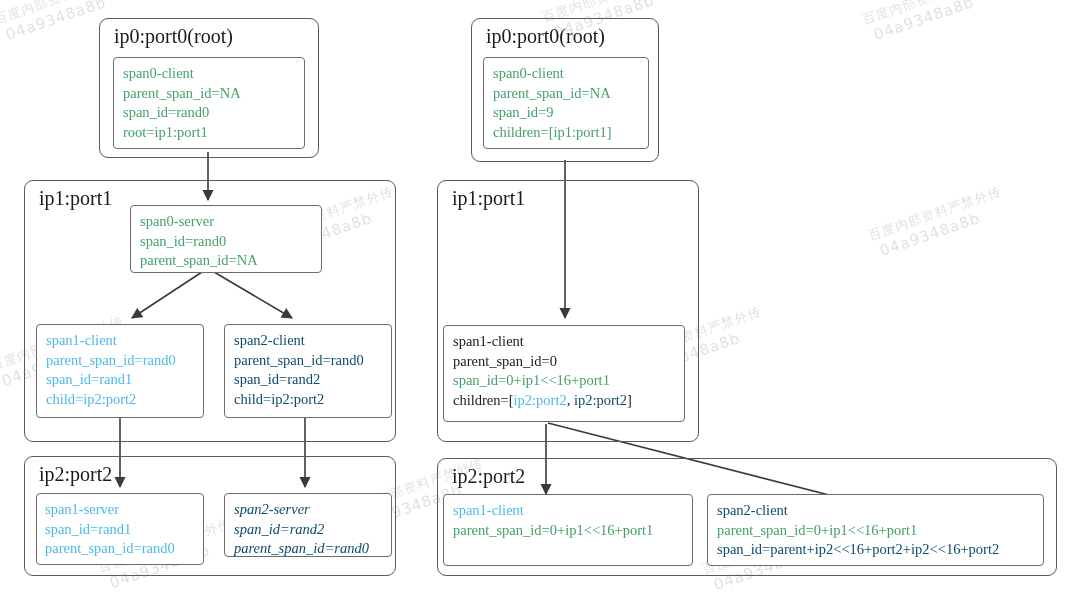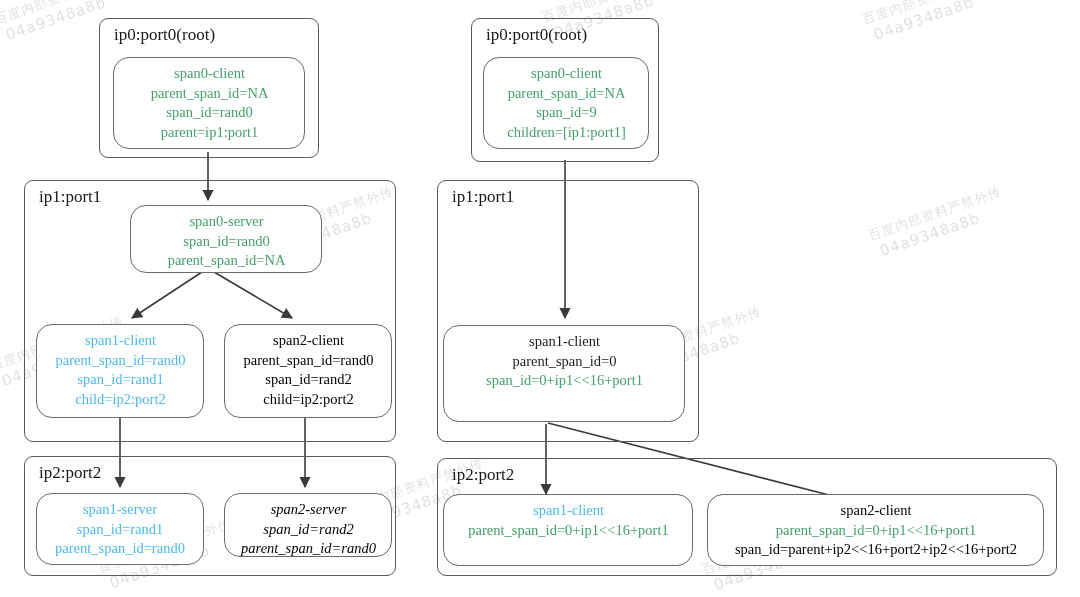--- a/index.html
+++ b/index.html
@@ -38,44 +38,43 @@
     position: absolute;
     border: 1.4px solid #5a5a5a;
     border-radius: 9px;
     background: transparent;
     box-sizing: border-box;
   }
   .host > .host-label {
     position: absolute;
     left: 14px;
     top: 6px;
-    font-size: 17px;
+    font-size: 20px;
     color: #1a1a1a;
     white-space: nowrap;
   }
 
   
   .span-box {
     position: absolute;
     border: 1.3px solid #6b6b6b;
-    border-radius: 16px;
+    border-radius: 4px;
     background: #ffffff;
     box-sizing: border-box;
     padding: 6px 8px 5px 9px;
-    text-align: center;
   }
   .span-box .ln {
     display: block;
     font-size: 14.5px;
     line-height: 19.5px;
     white-space: nowrap;
   }
   .c-green  { color: #44a06a; }
   .c-blue   { color: #4db9ea; }
-  .c-orange { color: #000000; }
+  .c-orange { color: #0c4a6e; }
   .c-black  { color: #1a1a1a; }
 
   
   #arrows {
     position: absolute;
     left: 0; top: 0;
     width: 1080px; height: 597px;
     pointer-events: none;
   }
 </style>
@@ -152,21 +151,21 @@
   </div>
 
   <div class="host" style="left:24px; top:456px; width:372px; height:120px;">
     <span class="host-label">ip2:port2</span>
   </div>
 
   <div class="span-box" style="left:113px; top:57px; width:192px; height:92px;">
       <span class="ln c-green">span0-client</span>
       <span class="ln c-green">parent_span_id=NA</span>
       <span class="ln c-green">span_id=rand0</span>
-      <span class="ln c-green">parent=ip1:port1</span>
+      <span class="ln c-green">root=ip1:port1</span>
     </div>
 
   <div class="span-box" style="left:110px; top:205px; width:192px; height:68px;margin-left:20px;">
       <span class="ln c-green">span0-server</span>
       <span class="ln c-green">span_id=rand0</span>
       <span class="ln c-green">parent_span_id=NA</span>
     </div>
 
   <div class="span-box" style="left:36px; top:324px; width:168px; height:94px;">
       <span class="ln c-blue">span1-client</span>
@@ -210,20 +209,21 @@
       <span class="ln c-green">span0-client</span>
       <span class="ln c-green">parent_span_id=NA</span>
       <span class="ln c-green">span_id=9</span>
       <span class="ln c-green">children=[ip1:port1]</span>
     </div>
 
   <div class="span-box" style="left:443px; top:325px; width:242px; height:97px;">
       <span class="ln c-black">span1-client</span>
       <span class="ln c-black">parent_span_id=0</span>
       <span class="ln c-green">span_id=0+ip1&lt;&lt;16+port1</span>
+      <span class="ln c-black"><span class="c-black">children=[</span><span class="c-blue">ip2:port2</span><span class="c-black">, </span><span class="c-orange">ip2:port2</span><span class="c-black">]</span></span>
     </div>
 
   <div class="span-box" style="left:443px; top:494px; width:250px; height:72px;">
       <span class="ln c-blue">span1-client</span>
       <span class="ln c-green">parent_span_id=0+ip1&lt;&lt;16+port1</span>
     </div>
 
   <div class="span-box" style="left:707px; top:494px; width:337px; height:72px;">
       <span class="ln c-orange">span2-client</span>
       <span class="ln c-green">parent_span_id=0+ip1&lt;&lt;16+port1</span>

